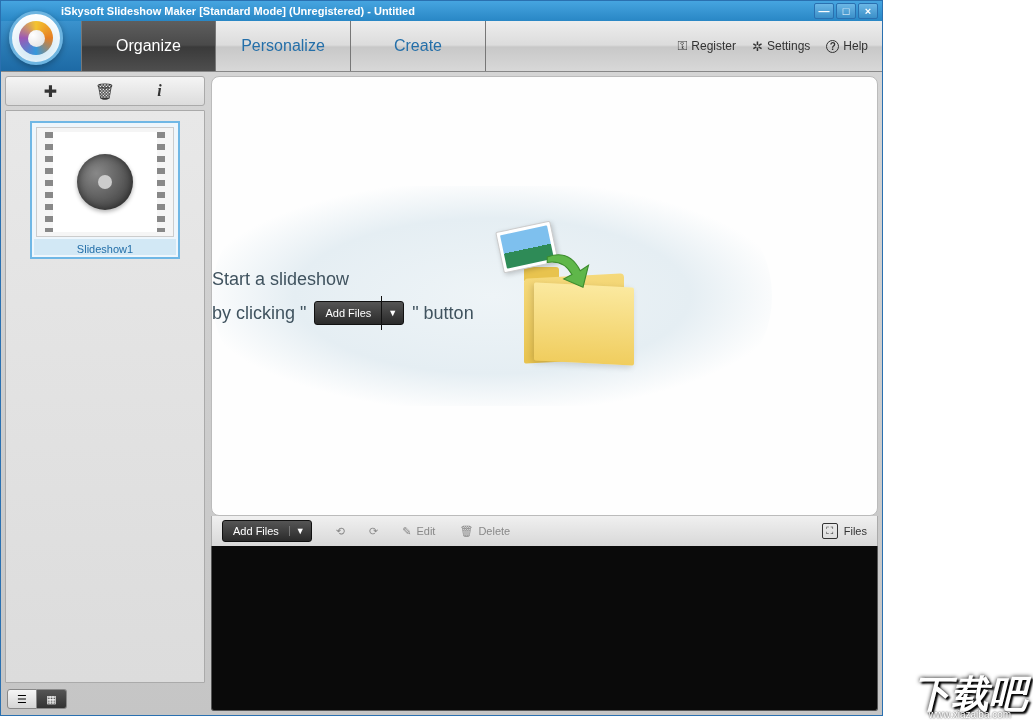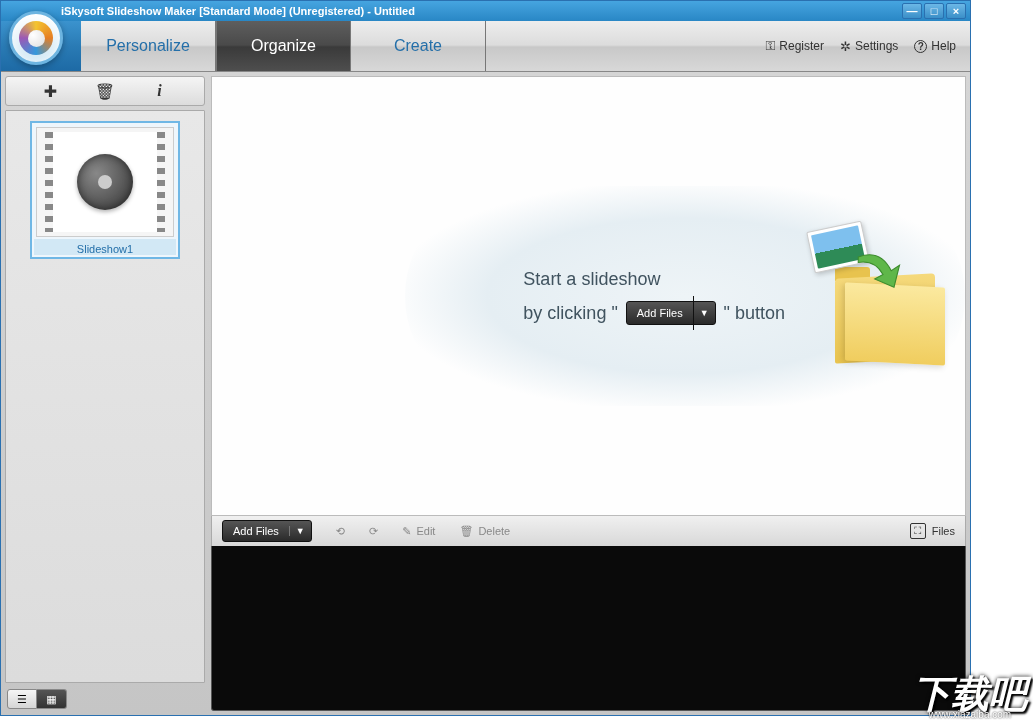--- a/index.html
+++ b/index.html
@@ -1,18 +1,18 @@
 <!DOCTYPE html>
 <html><head>
 <meta charset="utf-8">
 <style>
 * { box-sizing: border-box; margin: 0; padding: 0; font-family: Tahoma, Arial, sans-serif; }
 body { width: 1033px; height: 721px; background: #fff; overflow: hidden; }
 
-.window { width: 971px; height: 716px; border: 1px solid #2a70b0; background: #bef264; display: flex; flex-direction: column; }
+.window { width: 883px; height: 716px; border: 1px solid #2a70b0; background: #bef264; display: flex; flex-direction: column; }
 
 
 .titlebar { height: 20px; background: linear-gradient(to bottom, #46a5e0, #2987c5); display: flex; align-items: center; padding: 0 4px 0 60px; color: #fff; font-size: 11px; font-weight: bold; }
 .titlebar .title-text { flex: 1; }
 .winbtns { display: flex; gap: 2px; }
 .winbtn { width: 20px; height: 16px; background: linear-gradient(to bottom, #6bb7e6, #3a8fc8); border: 1px solid #2a70b0; border-radius: 2px; display: flex; align-items: center; justify-content: center; color: #fff; font-size: 11px; font-weight: bold; cursor: pointer; }
 
 
 .tabheader { height: 51px; background: linear-gradient(to bottom, #3b93ce 0%, #2a7bb5 50%, #1d6aa5 100%); display: flex; align-items: stretch; position: relative; padding-left: 80px; border-bottom: 1px solid #888; }
 .logo { position: absolute; left: 8px; top: -10px; width: 54px; height: 54px; border-radius: 50%; background: linear-gradient(to bottom, #fff, #cde6f4); border: 3px solid #6db4e0; display: flex; align-items: center; justify-content: center; box-shadow: 0 2px 6px rgba(0,0,0,0.3), inset 0 0 8px rgba(255,255,255,0.8); }
@@ -45,21 +45,21 @@
 .thumblabel { text-align: center; font-size: 11px; color: #246fa9; padding-top: 4px; background: #d2e8f5; margin: 2px -2px -2px -2px; }
 
 .viewbar { height: 24px; display: flex; gap: 0; padding: 2px; }
 .viewbtn { width: 30px; height: 20px; border: 1px solid #888; background: linear-gradient(to bottom, #f5f5f5, #d5d5d5); display: flex; align-items: center; justify-content: center; font-size: 11px; cursor: pointer; }
 .viewbtn.active { background: linear-gradient(to bottom, #555, #333); color: #fff; }
 .viewbtn:first-child { border-radius: 3px 0 0 3px; }
 .viewbtn:last-child { border-radius: 0 3px 3px 0; border-left: none; }
 
 
 .rightpanel { flex: 1; display: flex; flex-direction: column; }
-.canvas { flex: 1; background: #fefefe; border: 1px solid #bbb; border-radius: 0; position: relative; display: flex; align-items: center; justify-content: flex-end; overflow: hidden; }
+.canvas { flex: 1; background: #fefefe; border: 1px solid #bbb; border-radius: 8px; position: relative; display: flex; align-items: center; justify-content: flex-start; overflow: hidden; }
 .cloudbg { position: absolute; width: 560px; height: 220px; background: radial-gradient(ellipse at center, #eef4f7 0%, #e5eef3 50%, rgba(255,255,255,0) 75%); border-radius: 150px; }
 .canvascontent { position: relative; display: flex; align-items: center; gap: 30px; }
 .starttext { font-size: 18px; color: #40535f; line-height: 34px; }
 .line2 { display: flex; align-items: center; gap: 8px; }
 .addbtn-inline { display: inline-flex; align-items: center; background: linear-gradient(to bottom, #555, #2a2a2a); border: 1px solid #111; border-radius: 3px; height: 24px; font-size: 11px; color: #fff; cursor: pointer; }
 .addbtn-inline .lbl { padding: 0 10px; }
 .addbtn-inline .arr { border-left: 1px solid #111; padding: 0 6px; font-size: 9px; }
 
 .folderartwork { position: relative; width: 150px; height: 150px; }
 .folder-back { position: absolute; bottom: 10px; left: 20px; width: 100px; height: 85px; background: linear-gradient(to bottom, #f5d97b, #e8c34e); border-radius: 4px 4px 2px 2px; transform: skewY(-3deg); }
@@ -96,25 +96,25 @@
       <div class="winbtn">—</div>
       <div class="winbtn">□</div>
       <div class="winbtn">×</div>
     </div>
   </div>
 
   <div class="tabheader">
     <div class="logo">
         <div class="logo-inner"></div>
       </div>
+    <div class="tab first active">
+        <span>Organize</span>
+      </div>
     <div class="tab">
         <span>Personalize</span>
-      </div>
-    <div class="tab first active">
-        <span>Organize</span>
       </div>
     <div class="tab">
         <span>Create</span>
       </div>
     <div class="headerspace">
       <div class="hdrlink">
         <span class="hdricon">⚿</span>
         <span>Register</span>
       </div>
       <div class="hdrlink">

